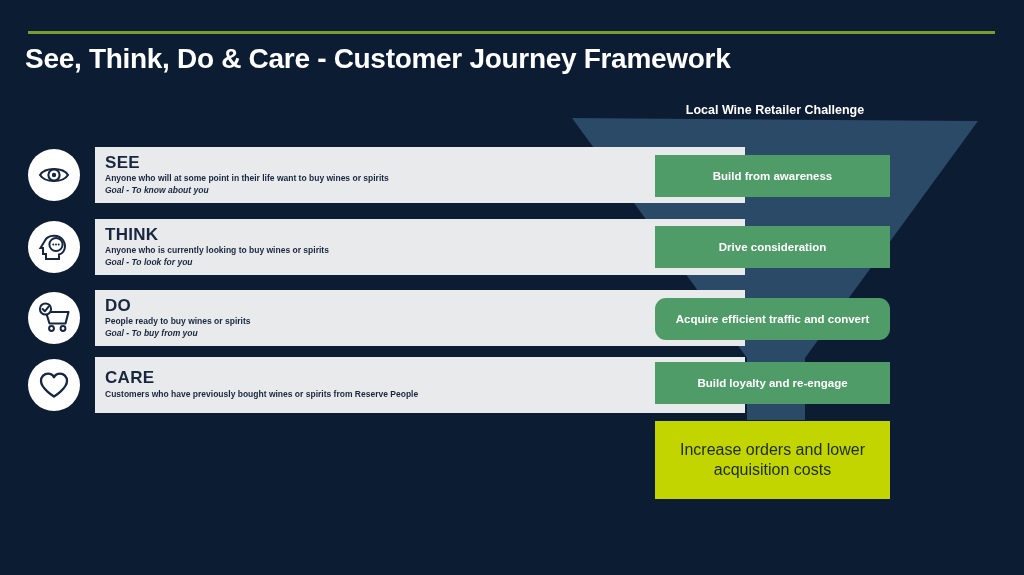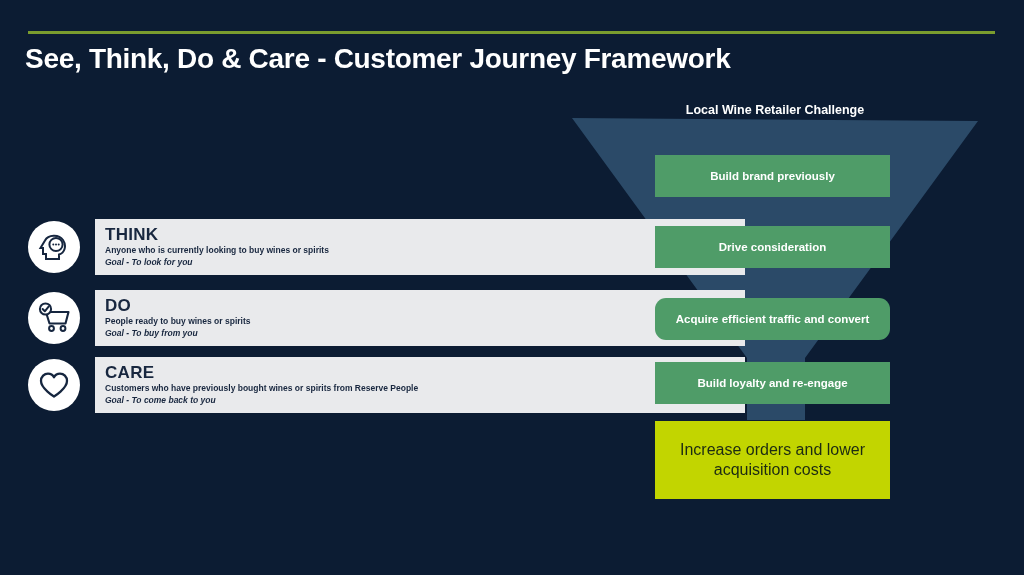--- a/index.html
+++ b/index.html
@@ -86,22 +86,37 @@
   <div class="slide-title">See, Think, Do &amp; Care - Customer Journey Framework</div>
 
   <div class="funnel">
     <svg viewBox="0 0 420 305" preserveAspectRatio="none" aria-hidden="true">
       <polygon points="7,0 413,3 240,240 240,302 182,302 182,240" fill="#2b4a68"></polygon>
     </svg>
   </div>
 
   <div class="challenge-label">Local Wine Retailer Challenge</div>
 
+  <div class="stage-row" style="top:147px;">
+    <div class="stage-panel"></div>
+    <div class="stage-icon">
+      <svg width="34" height="34" viewBox="0 0 34 34">
+        <path d="M3 17 C8 9, 26 9, 31 17 C26 25, 8 25, 3 17 Z" fill="none" stroke="#16263f" stroke-width="2.1"></path>
+        <circle cx="17" cy="17" r="5.6" fill="none" stroke="#16263f" stroke-width="2.1"></circle>
+        <circle cx="17" cy="17" r="2.2" fill="#16263f"></circle>
+      </svg>
+    </div>
+    <div class="stage-text">
+      <div class="stage-name">SEE</div>
+      <div class="stage-desc">Anyone who will at some point in their life want to buy wines or spirits</div>
+      <div class="stage-goal">Goal - To know about you</div>
+    </div>
+  </div>
   <div class="objective green" style="left:655px;top:155px;">
-    <span>Build brand previously</span>
+    <span>Build from awareness</span>
   </div>
 
   <div class="stage-row" style="top:219px;">
     <div class="stage-panel"></div>
     <div class="stage-icon">
       <svg width="34" height="34" viewBox="0 0 34 34">
         <path d="M9 29 L9 24 L6 24 L6 18 L3.5 18 L8 10.5 C11 4.5, 22 4, 26 10 C30 16, 27.5 23, 22 24.5 L22 29 Z" fill="none" stroke="#16263f" stroke-width="2"></path>
         <circle cx="19" cy="14.5" r="6.6" fill="none" stroke="#16263f" stroke-width="2"></circle>
         <circle cx="16.3" cy="14.5" r="1" fill="#16263f"></circle>
         <circle cx="19" cy="14.5" r="1" fill="#16263f"></circle>
@@ -142,21 +157,20 @@
   <div class="stage-row" style="top:357px;">
     <div class="stage-panel"></div>
     <div class="stage-icon">
       <svg width="34" height="34" viewBox="0 0 34 34">
         <path d="M17 28.5 C17 28.5 4 20.5 4 13 C4 8.6 7.3 5.6 11 5.6 C13.6 5.6 15.9 7.1 17 9.2 C18.1 7.1 20.4 5.6 23 5.6 C26.7 5.6 30 8.6 30 13 C30 20.5 17 28.5 17 28.5 Z" fill="none" stroke="#16263f" stroke-width="2.3" stroke-linejoin="round"></path>
       </svg>
     </div>
     <div class="stage-text">
       <div class="stage-name">CARE</div>
       <div class="stage-desc">Customers who have previously bought wines or spirits from Reserve People</div>
-      <div class="stage-goal">Goal - To come back to you</div>
     </div>
   </div>
   <div class="objective green" style="left:655px;top:362px;">
     <span>Build loyalty and re-engage</span>
   </div>
 
   <div class="objective lime" style="left:655px;top:421px;">
     <span>Increase orders and lower acquisition costs</span>
   </div>
 

